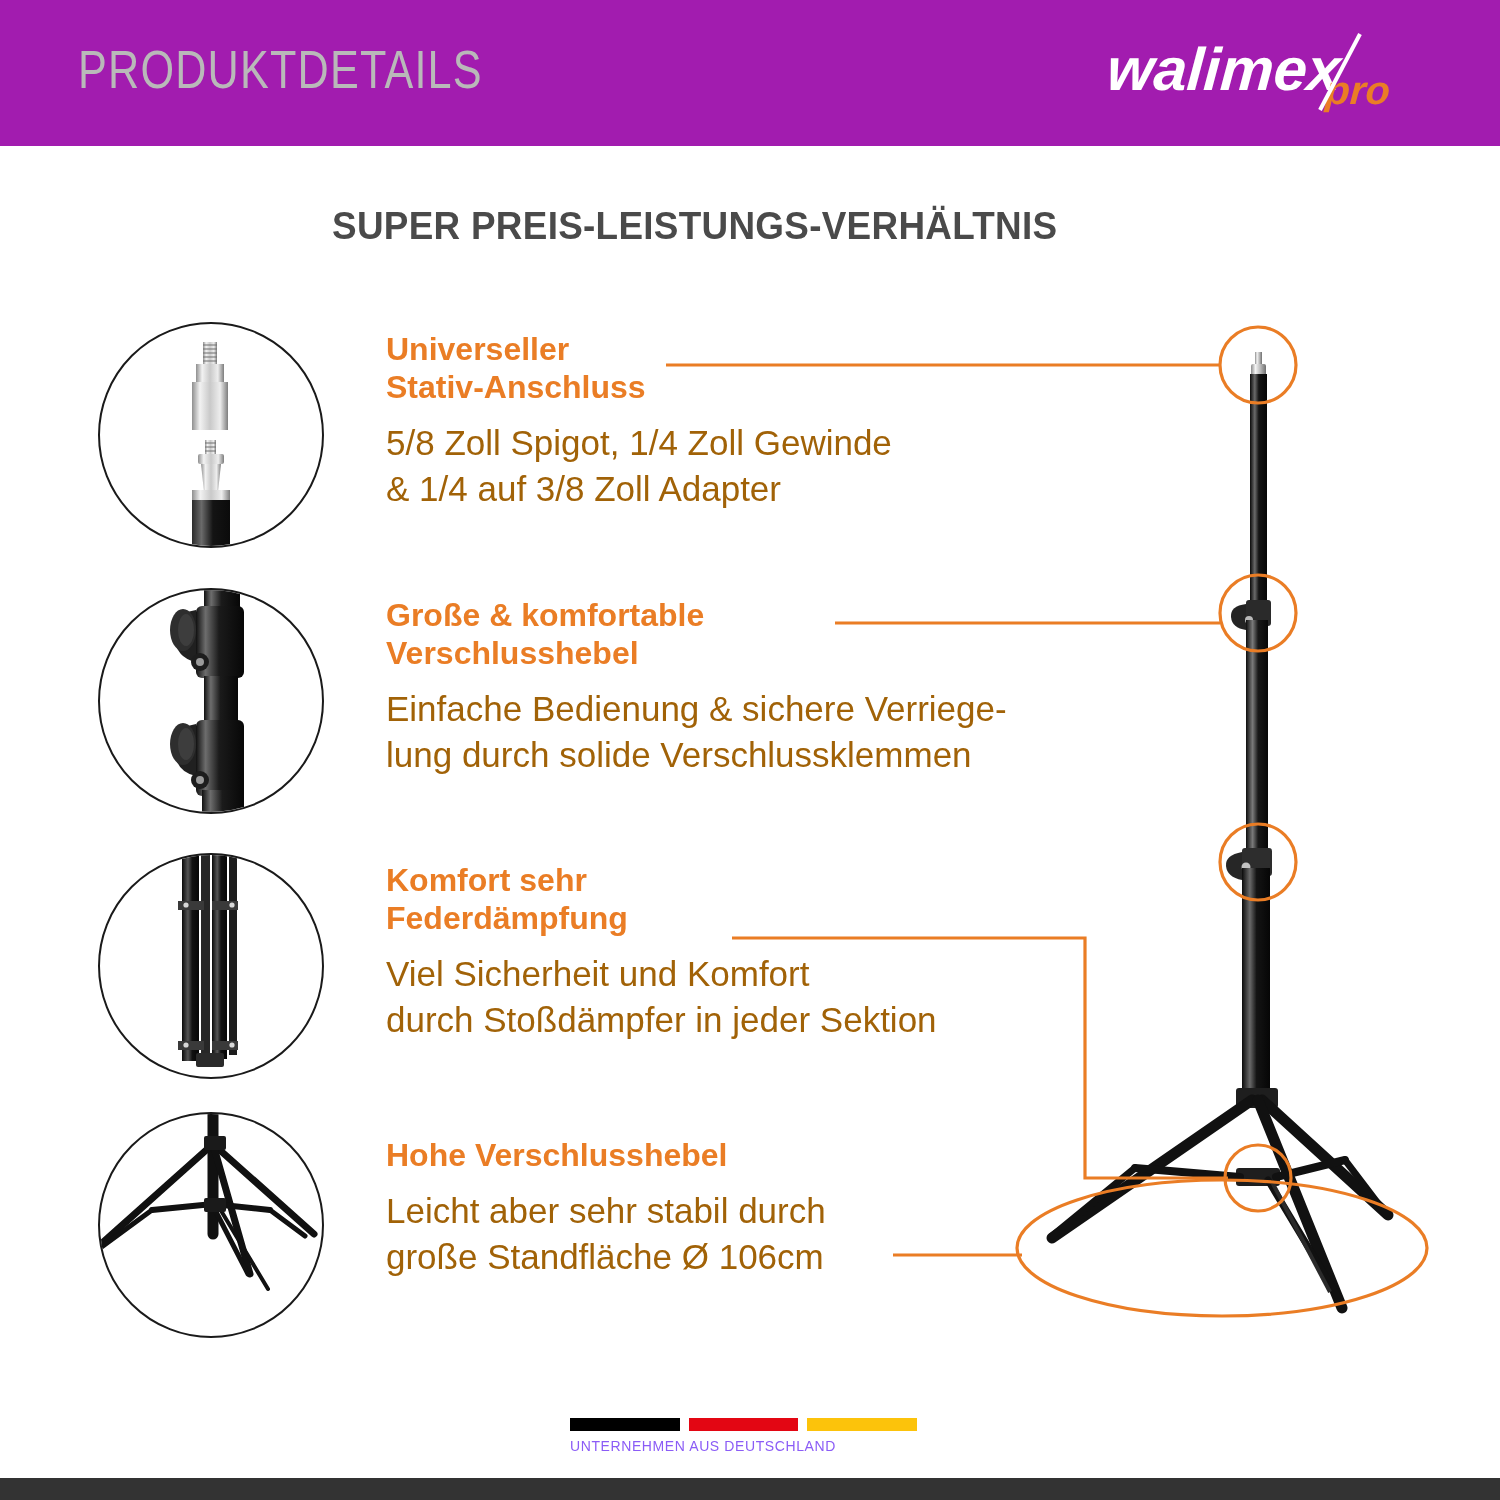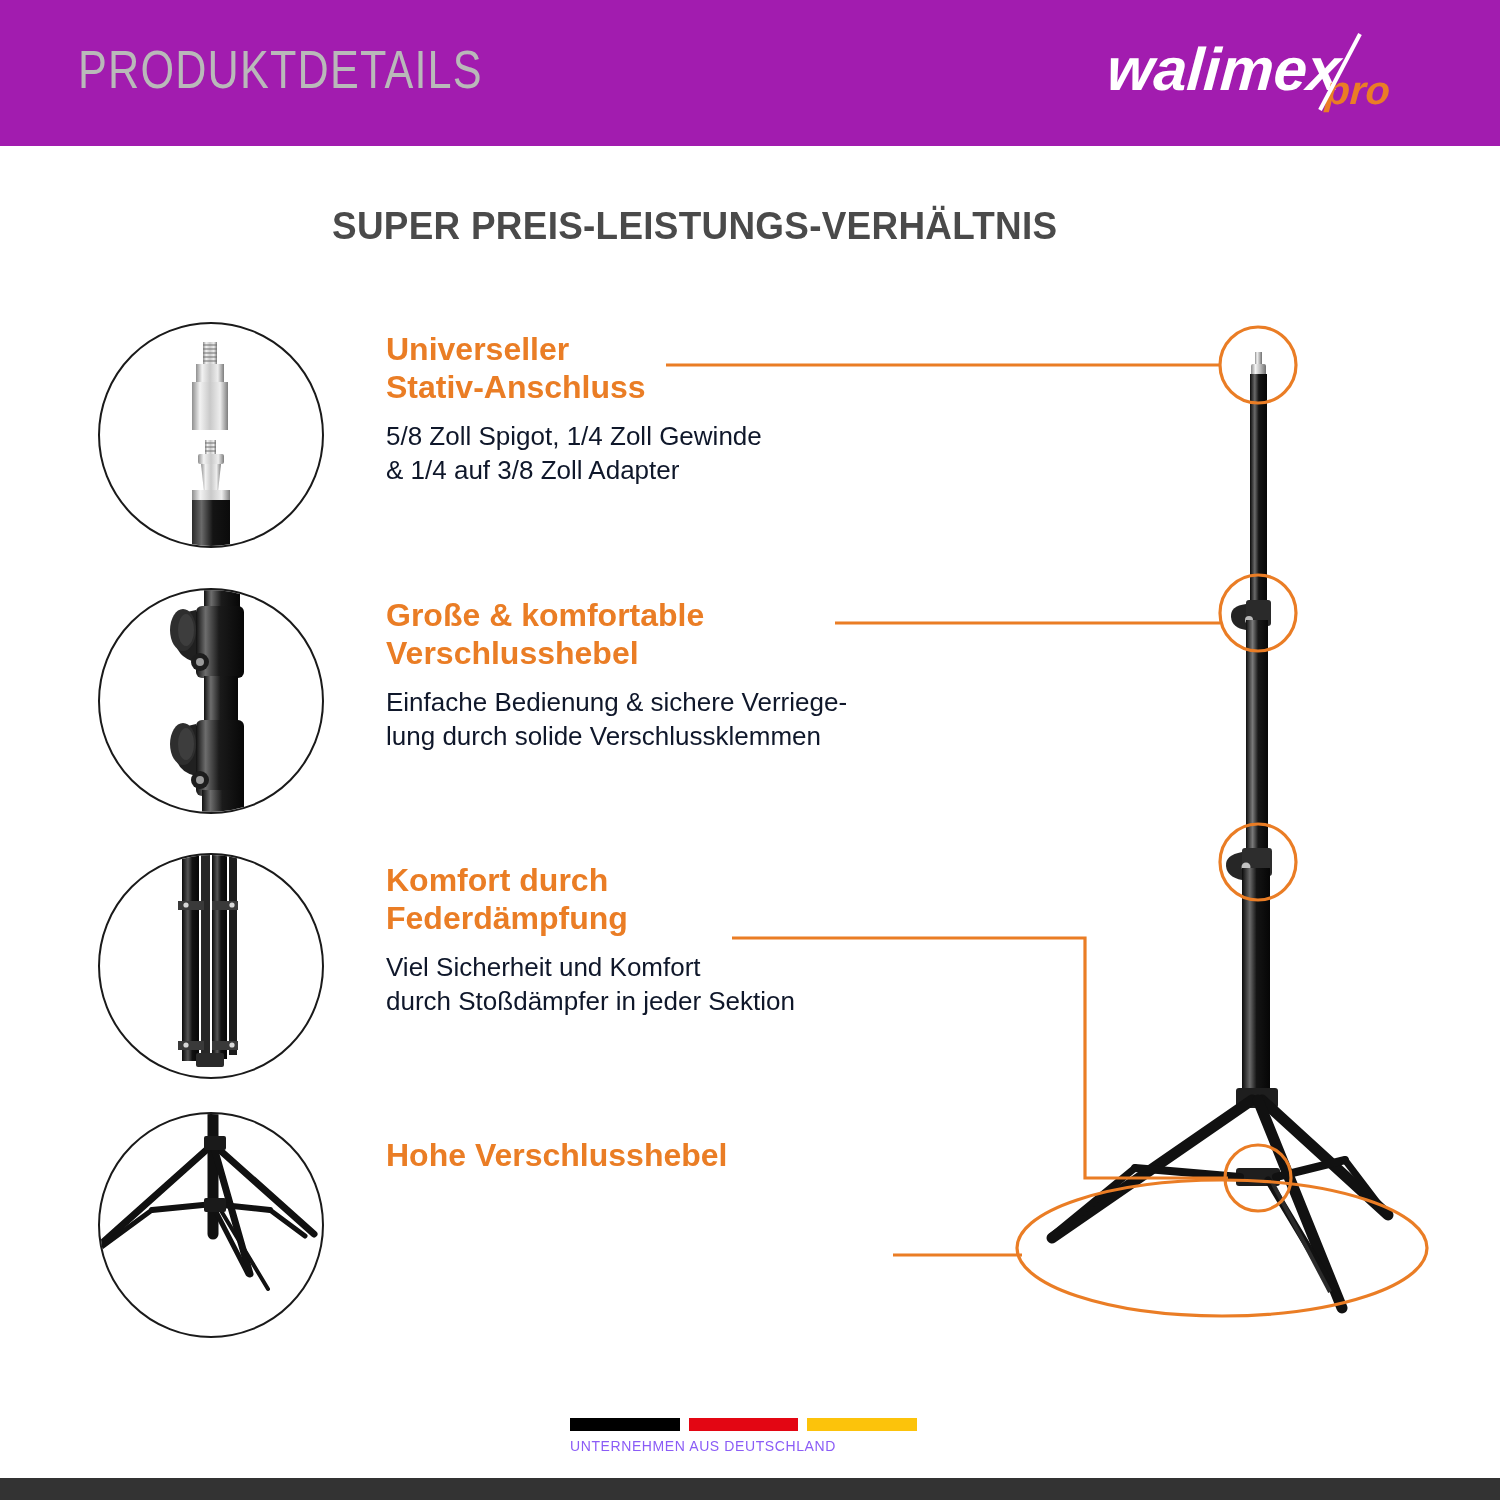--- a/index.html
+++ b/index.html
@@ -51,21 +51,21 @@
     width:222px;height:222px;border-radius:50%;
     border:2.5px solid #1a1a1a;
     overflow:hidden;background:#fff;
   }
   .feature .ftext{position:absolute;left:386px;top:8px;width:690px;}
   .ftitle{
     font-size:32px;font-weight:700;color:#ea7d25;
     line-height:1.19;white-space:pre-line;margin:0;
   }
   .fdesc{
-    font-size:26px;font-weight:400;color:#0f172a;
+    font-size:35px;font-weight:400;color:#a16207;
     line-height:1.30;white-space:pre-line;margin:14px 0 0 0;
   }
 
   .f1{top:322px;}
   .f2{top:588px;}
   .f3{top:853px;}
   .f4{top:1112px;}
   .f4 .ftext{top:24px;}
 
   
@@ -210,21 +210,21 @@
         <circle cx="86" cy="50" r="2.6" fill="#d8d8d8"></circle>
         <circle cx="132" cy="50" r="2.6" fill="#d8d8d8"></circle>
         <rect x="78" y="186" width="26" height="9" fill="#3a3a3a"></rect>
         <rect x="112" y="186" width="26" height="9" fill="#3a3a3a"></rect>
         <circle cx="86" cy="190" r="2.6" fill="#d8d8d8"></circle>
         <circle cx="132" cy="190" r="2.6" fill="#d8d8d8"></circle>
         <rect x="96" y="198" width="28" height="14" rx="2" fill="#2a2a2a"></rect>
       </svg>
     </div>
     <div class="ftext">
-      <p class="ftitle">Komfort durch
+      <p class="ftitle">Komfort sehr
 Federdämpfung</p>
       <p class="fdesc">Viel Sicherheit und Komfort
  durch Stoßdämpfer in jeder Sektion</p>
     </div>
   </div>
 
   <div class="feature f4">
     <div class="circle">
       <svg viewBox="0 0 222 222" width="222" height="222">
         <g stroke="#111111" fill="none" stroke-linecap="round">
@@ -238,20 +238,22 @@
           <line x1="52" y1="96" x2="-8" y2="140" stroke-width="5"></line>
           <line x1="170" y1="96" x2="205" y2="122" stroke-width="5"></line>
           <line x1="120" y1="95" x2="168" y2="175" stroke-width="4"></line>
         </g>
         <rect x="104" y="22" width="22" height="14" rx="2" fill="#1a1a1a"></rect>
         <rect x="104" y="84" width="22" height="14" rx="2" fill="#1a1a1a"></rect>
       </svg>
     </div>
     <div class="ftext">
       <p class="ftitle">Hohe Verschlusshebel</p>
+      <p class="fdesc">Leicht aber sehr stabil durch
+große Standfläche Ø 106cm</p>
     </div>
   </div>
 
   <svg class="overlay" viewBox="0 0 1500 1500">
     <defs>
       <linearGradient id="poleGrad" x1="0" y1="0" x2="1" y2="0">
         <stop offset="0%" stop-color="#0a0a0a"></stop>
         <stop offset="28%" stop-color="#6a6a6a"></stop>
         <stop offset="52%" stop-color="#141414"></stop>
         <stop offset="100%" stop-color="#060606"></stop>

